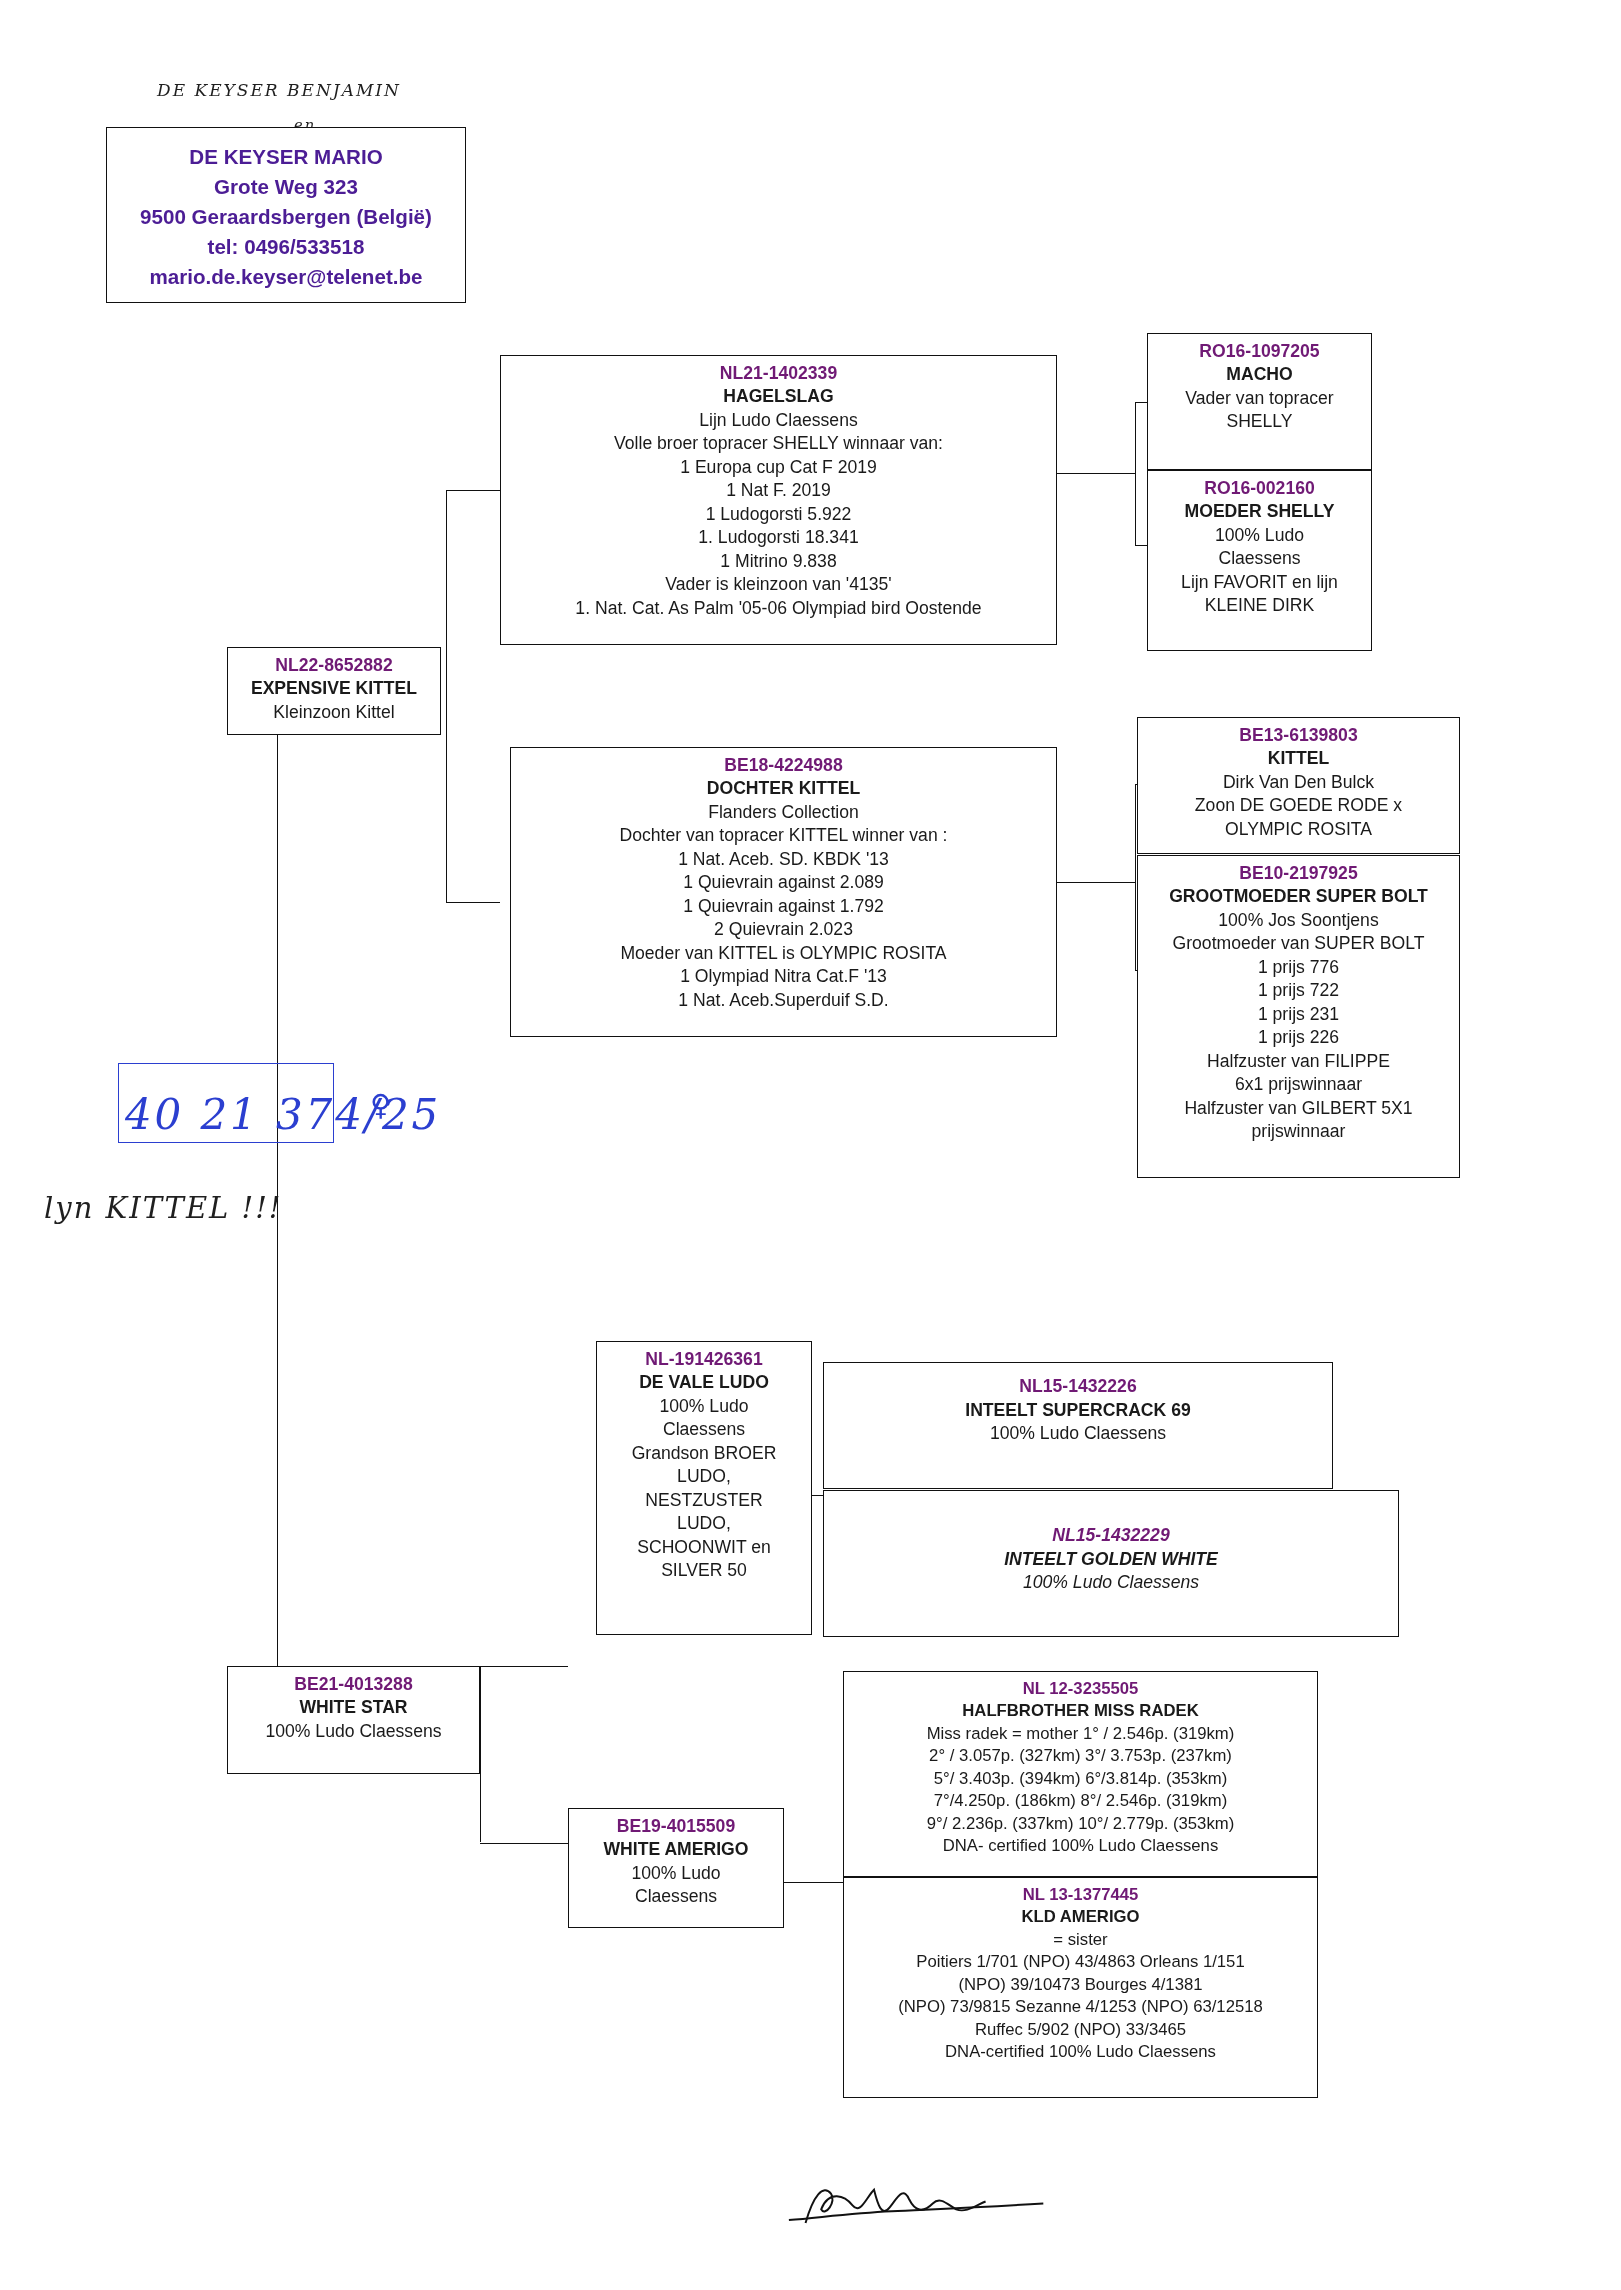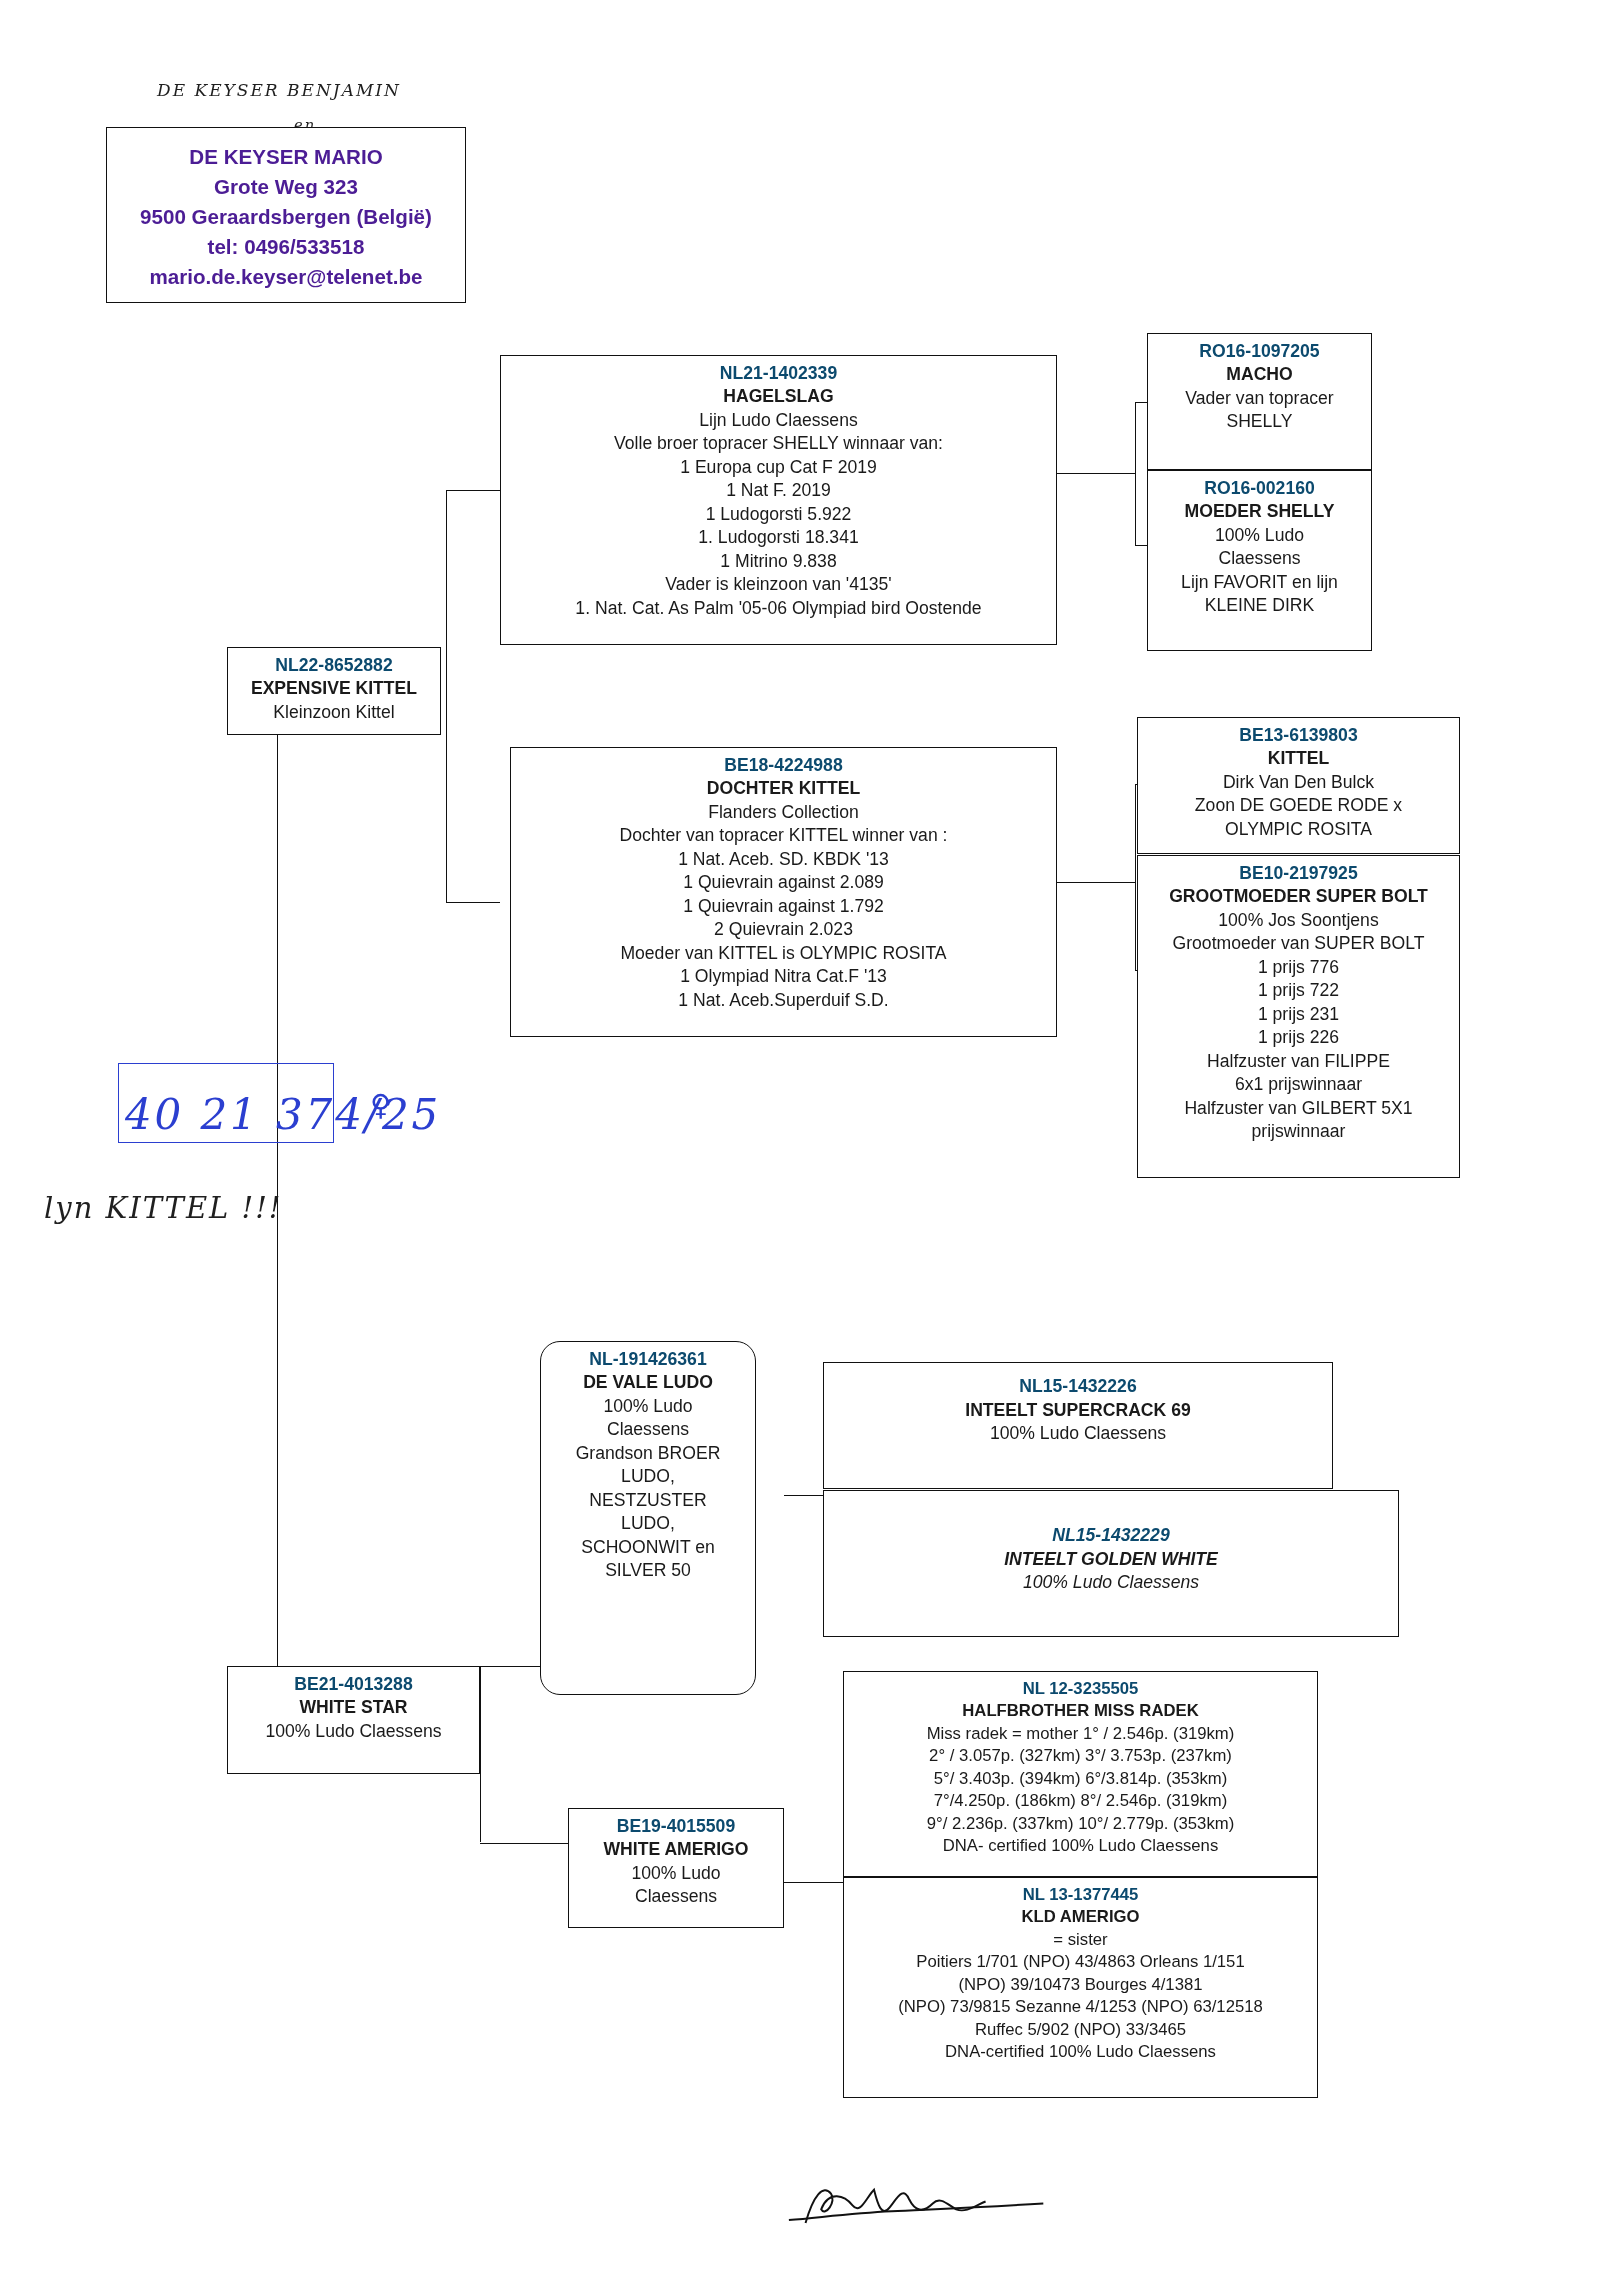--- a/index.html
+++ b/index.html
@@ -1,20 +1,20 @@
 <!DOCTYPE html>
 <html><head>
 <meta charset="utf-8">
 <style>
   html,body{margin:0;padding:0;background:#ffffff;}
   body{width:1621px;height:2291px;position:relative;font-family:"Liberation Sans",sans-serif;color:#1a1a1a;overflow:hidden;}
   .page{position:absolute;inset:0;}
 
   .box{position:absolute;border:1px solid #111;background:#fff;box-sizing:border-box;text-align:center;}
-  .box .id{color:#0c4a6e;font-weight:bold;}
+  .box .id{color:#701a75;font-weight:bold;}
   .box .nm{font-weight:bold;}
   .ln{position:absolute;background:#111;}
   .hl{height:1px;}
   .vl{width:1px;}
 
   
   #owner{left:106px;top:127px;width:360px;height:176px;padding-top:13.7px;}
   #owner div{font-weight:bold;font-size:20.6px;line-height:30px;color:#4c1d95;}
 
   
@@ -144,21 +144,21 @@
     <div>6x1 prijswinnaar</div>
     <div>Halfzuster van GILBERT 5X1</div>
     <div>prijswinnaar</div>
   </div>
 
   <div id="handbox"></div>
   <div class="hand" id="hand-num">40 21 374/25</div>
   <div class="hand" id="hand-fem">♀</div>
   <div class="hand" id="hand-lyn">lyn KITTEL !!!</div>
 
-  <div class="box pad t13" style="left:540px;top:1341px;width:216px;height:354px;border-radius:20px;">
+  <div class="box pad t13" style="left:596px;top:1341px;width:216px;height:294px;">
     <div class="id">NL-191426361</div>
     <div class="nm">DE VALE LUDO</div>
     <div>100% Ludo</div>
     <div>Claessens</div>
     <div>Grandson BROER</div>
     <div>LUDO,</div>
     <div>NESTZUSTER</div>
     <div>LUDO,</div>
     <div>SCHOONWIT en</div>
     <div>SILVER 50</div>

